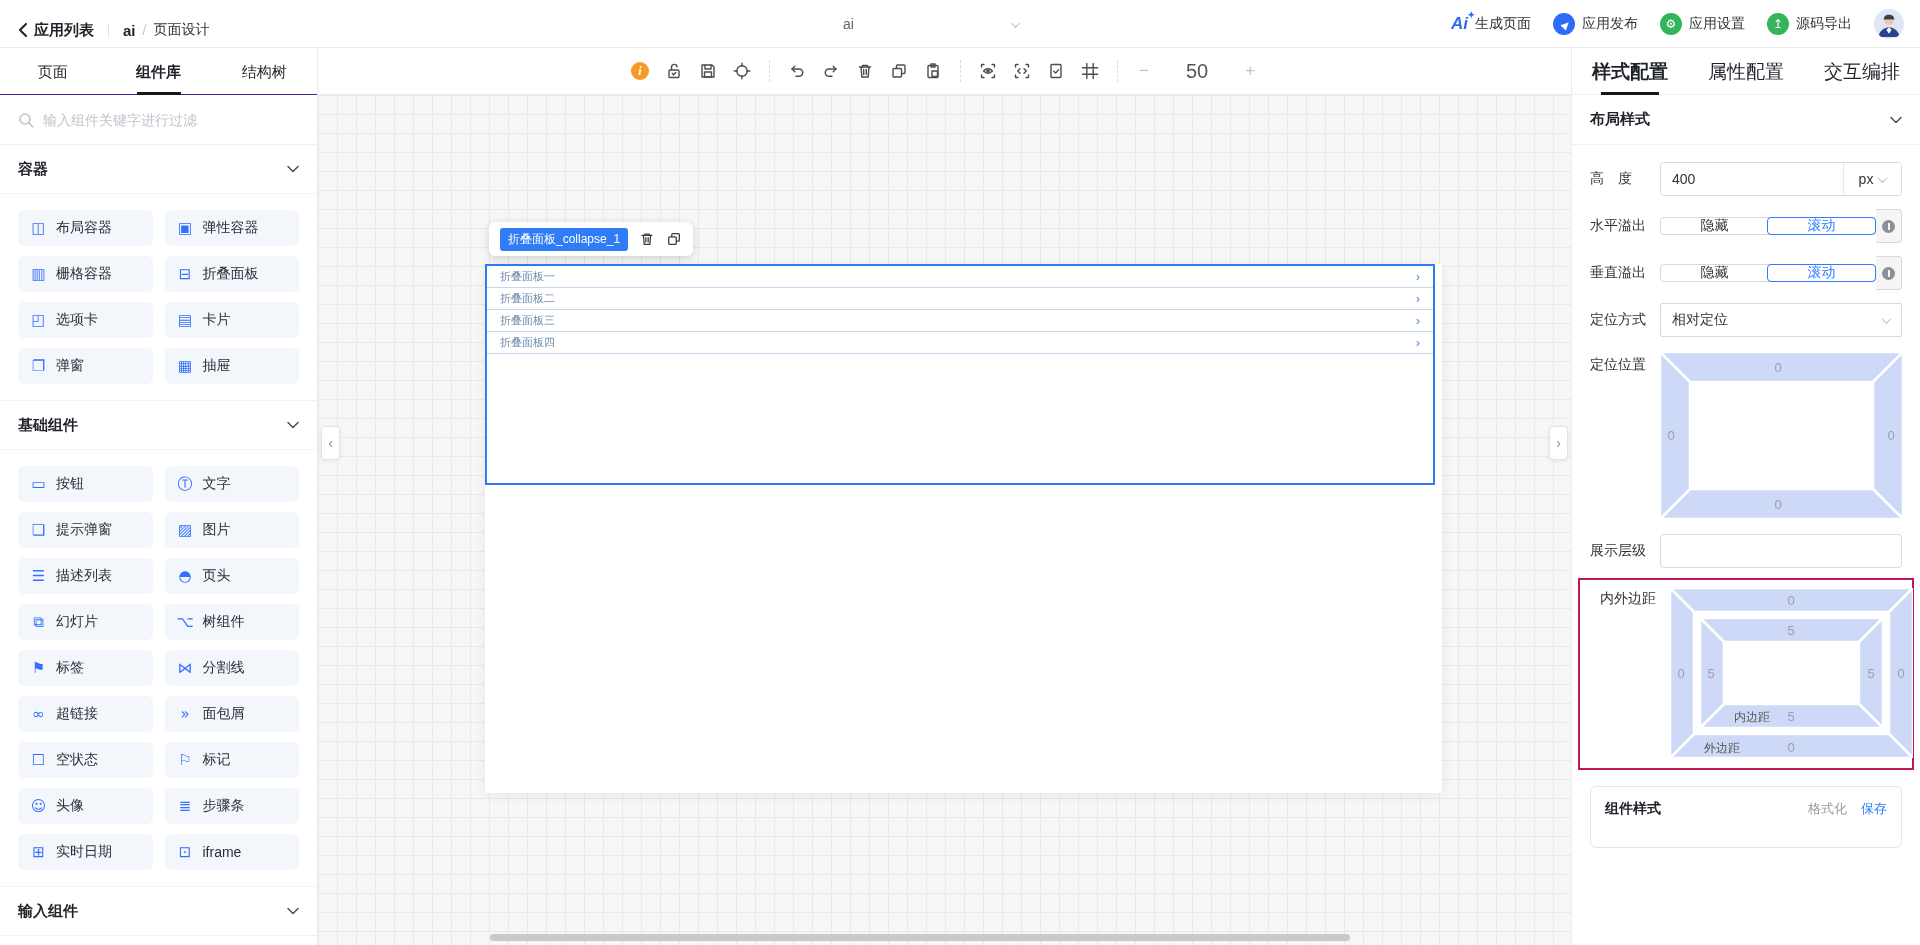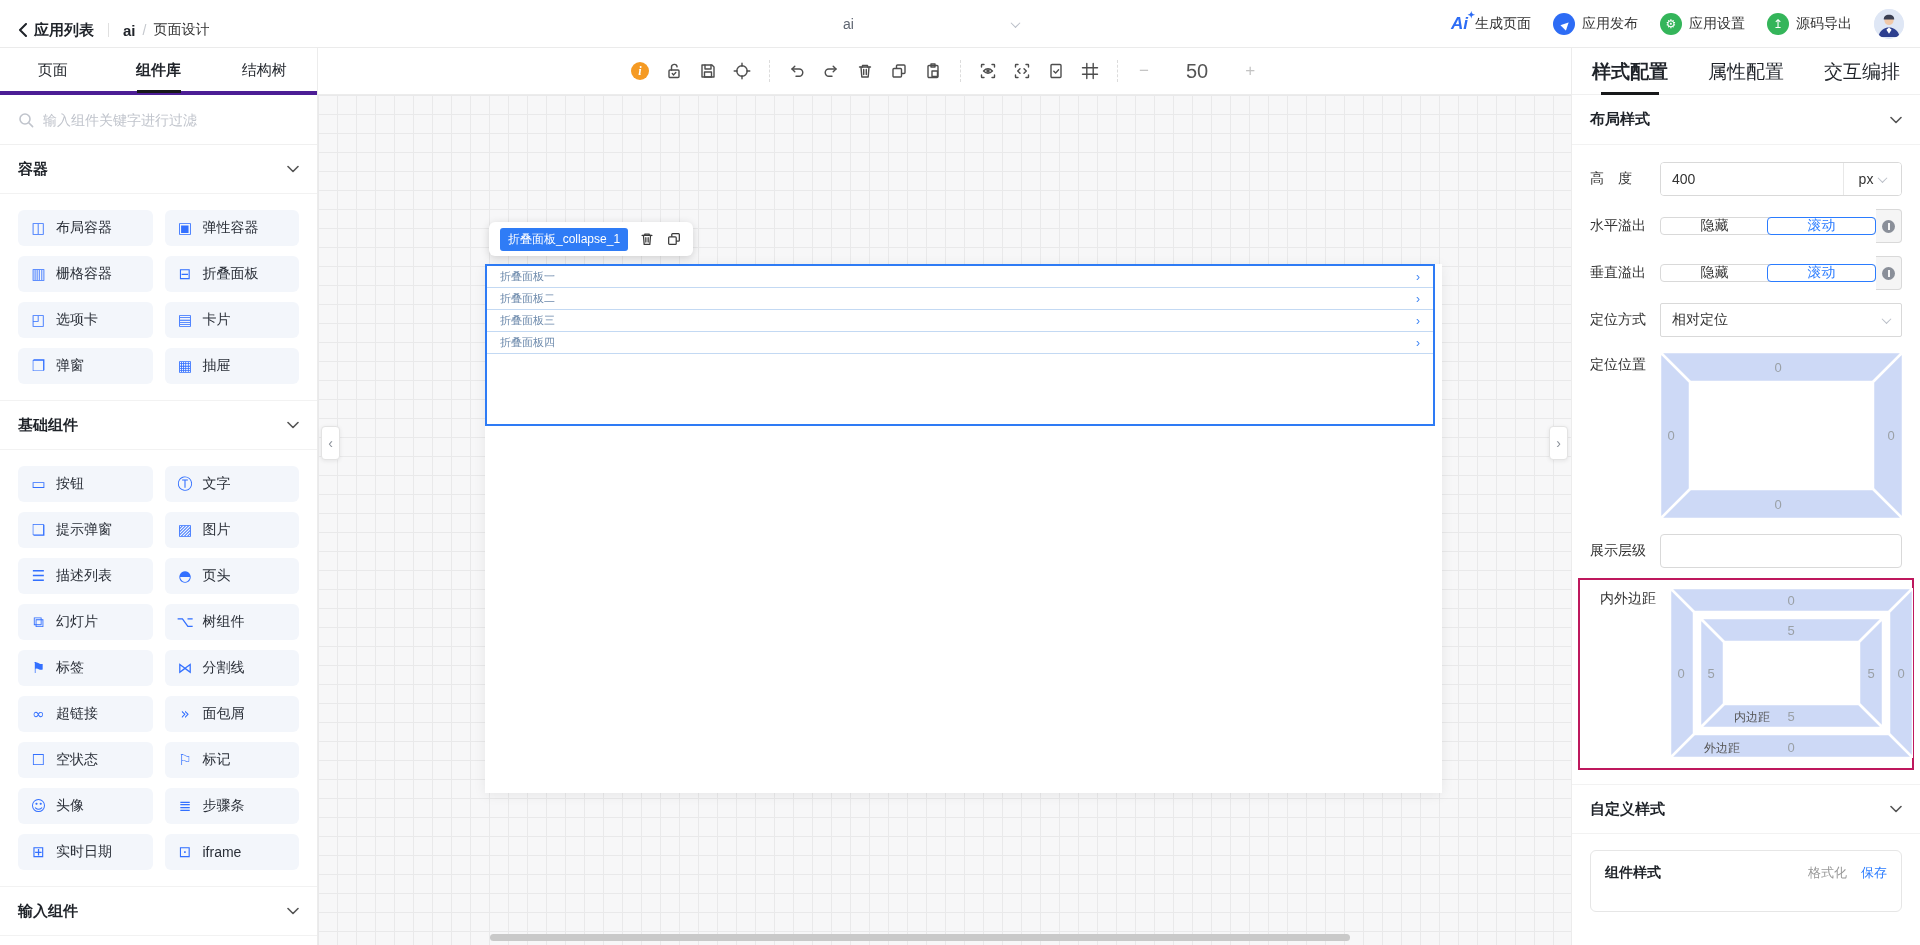--- a/index.html
+++ b/index.html
@@ -23,21 +23,21 @@
   .ai-logo { color:#2d6cf5; font-weight:bold; font-size:17px; font-style:italic; position:relative; }
   .ai-logo i { position:absolute; top:-4px; right:-7px; font-size:9px; font-style:normal; }
   .circle-ic { width:22px; height:22px; border-radius:50%; display:flex; align-items:center; justify-content:center; color:#fff; font-size:12px; }
   .c-blue { background:#2d6cf5; }
   .c-green { background:#34b55a; }
   .send-g { transform:rotate(-45deg) translate(1px,1px); font-size:10px; }
   .avatar { width:30px; height:30px; border-radius:50%; background:#dfe7f5; overflow:hidden; cursor:pointer; }
 
   
   .left-panel { position:absolute; top:48px; left:0; bottom:0; width:318px; background:#fff; border-right:1px solid #ececec; z-index:20; }
-  .lp-tabs { height:47px; display:flex; align-items:center; border-bottom:4px solid #4c1d95; }
+  .lp-tabs { height:47px; display:flex; align-items:center; border-bottom:1px solid #4c1d95; }
   .lp-tab { flex:1; text-align:center; font-size:15px; color:#1f2329; cursor:pointer; position:relative; height:47px; line-height:47px; }
   .lp-tab.active { font-weight:bold; }
   .lp-tab.active::after { content:""; position:absolute; left:50%; transform:translateX(-50%); bottom:0; width:44px; height:3px; background:#17181a; }
   .search-row { height:50px; display:flex; align-items:center; gap:9px; padding:0 18px; border-bottom:1px solid #f0f0f0; }
   .search-input { border:none; outline:none; flex:1; font-size:14px; color:#333; font-family:inherit; }
   .search-input::placeholder { color:#c0c4cc; }
   .sec-head { height:49px; display:flex; align-items:center; justify-content:space-between; padding:0 18px; border-bottom:1px solid #f2f2f2; }
   .sec-head b { font-size:15px; color:#1f2329; }
   .comp-grid { display:grid; grid-template-columns:1fr 1fr; gap:10px 12px; padding:16px 18px; border-bottom:1px solid #f2f2f2; }
   .comp-item { height:36px; background:#f3f6fb; border-radius:6px; display:flex; align-items:center; gap:9px; padding:0 12px; cursor:grab; }
@@ -49,21 +49,21 @@
   .c-toolbar { height:47px; background:#fff; border-bottom:1px solid #ececec; display:flex; align-items:center; justify-content:center; gap:16px; }
   .tb-ico { width:18px; height:18px; cursor:pointer; display:flex; align-items:center; justify-content:center; }
   .info-ic { width:18px; height:18px; border-radius:50%; background:#f59a23; color:#fff; font-size:12px; font-weight:bold; font-style:italic; font-family:"Liberation Serif",serif; display:flex; align-items:center; justify-content:center; }
   .tb-sep { width:1px; height:22px; border-left:1px dashed #dcdcdc; margin:0 2px; }
   .zoom-btn { color:#c3c3c3; font-size:17px; cursor:pointer; width:16px; text-align:center; }
   .zoom-val { color:#555; font-size:20px; margin:0 18px; }
   .c-body { position:absolute; top:47px; left:0; right:0; bottom:0; background-color:#f7f7f8;
     background-image:linear-gradient(#e9e9ea 1px,transparent 1px),linear-gradient(90deg,#e9e9ea 1px,transparent 1px);
     background-size:19px 19px; overflow:hidden; }
   .page { position:absolute; left:167px; top:169px; width:957px; height:529px; background:#fff; box-shadow:0 2px 12px rgba(0,0,0,.07); }
-  .collapse-comp { position:absolute; left:0; top:0; right:7px; height:162px; border:2px solid #2e7bf5; background:#fff; }
+  .collapse-comp { position:absolute; left:0; top:0; right:7px; height:221px; border:2px solid #2e7bf5; background:#fff; }
   .collapse-row { height:22px; display:flex; align-items:center; justify-content:space-between; padding:0 13px; border-bottom:1px solid #c3d9f3; cursor:pointer; }
   .collapse-row .ct { font-size:11px; color:#6d8aac; }
   .collapse-row .cv { color:#3f86f4; font-size:12px; line-height:1; }
   .sel-tip { position:absolute; left:171px; top:127px; height:34px; background:#fff; border-radius:6px; box-shadow:0 2px 8px rgba(0,0,0,.16); display:flex; align-items:center; gap:11px; padding:0 11px; }
   .sel-badge { background:#2f7cf6; color:#fff; font-size:12px; padding:3px 8px; border-radius:3px; white-space:nowrap; }
   .handle { position:absolute; width:19px; height:34px; background:#fff; border:1px solid #e3e3e3; box-shadow:0 1px 4px rgba(0,0,0,.08); display:flex; align-items:center; justify-content:center; color:#8a9099; font-size:14px; cursor:pointer; }
   .handle.l { left:3px; top:331px; border-radius:4px; }
   .handle.r { right:3px; top:331px; border-radius:4px; }
   .h-scrollbar { position:absolute; bottom:4px; left:172px; width:860px; height:7px; background:#c9c9c9; border-radius:4px; cursor:pointer; }
 
@@ -535,26 +535,20 @@
             <text class="boxmodel-val" x="201" y="90" text-anchor="middle">5</text>
             <text class="boxmodel-val" x="121" y="133" text-anchor="middle">5</text>
             <text class="boxmodel-lab" x="82" y="133" text-anchor="middle">内边距</text>
             <text class="boxmodel-lab" x="52" y="164" text-anchor="middle">外边距</text>
           </svg>
         </div>
       </div>
     </div>
   </div>
 
-  <div class="rp-sec-head custom-head">
-    <b>自定义样式</b>
-    <svg width="12" height="8" viewBox="0 0 12 8">
-        <path d="M1 1.5 L6 6.5 L11 1.5" stroke="#555" stroke-width="1.6" fill="none" stroke-linecap="round" stroke-linejoin="round"></path>
-      </svg>
-  </div>
 
   <div class="style-card">
     <div class="sc-head">
       <b>组件样式</b>
       <span class="sc-link">格式化</span>
       <span class="sc-link save">保存</span>
     </div>
     <div class="code-area">
       
       

